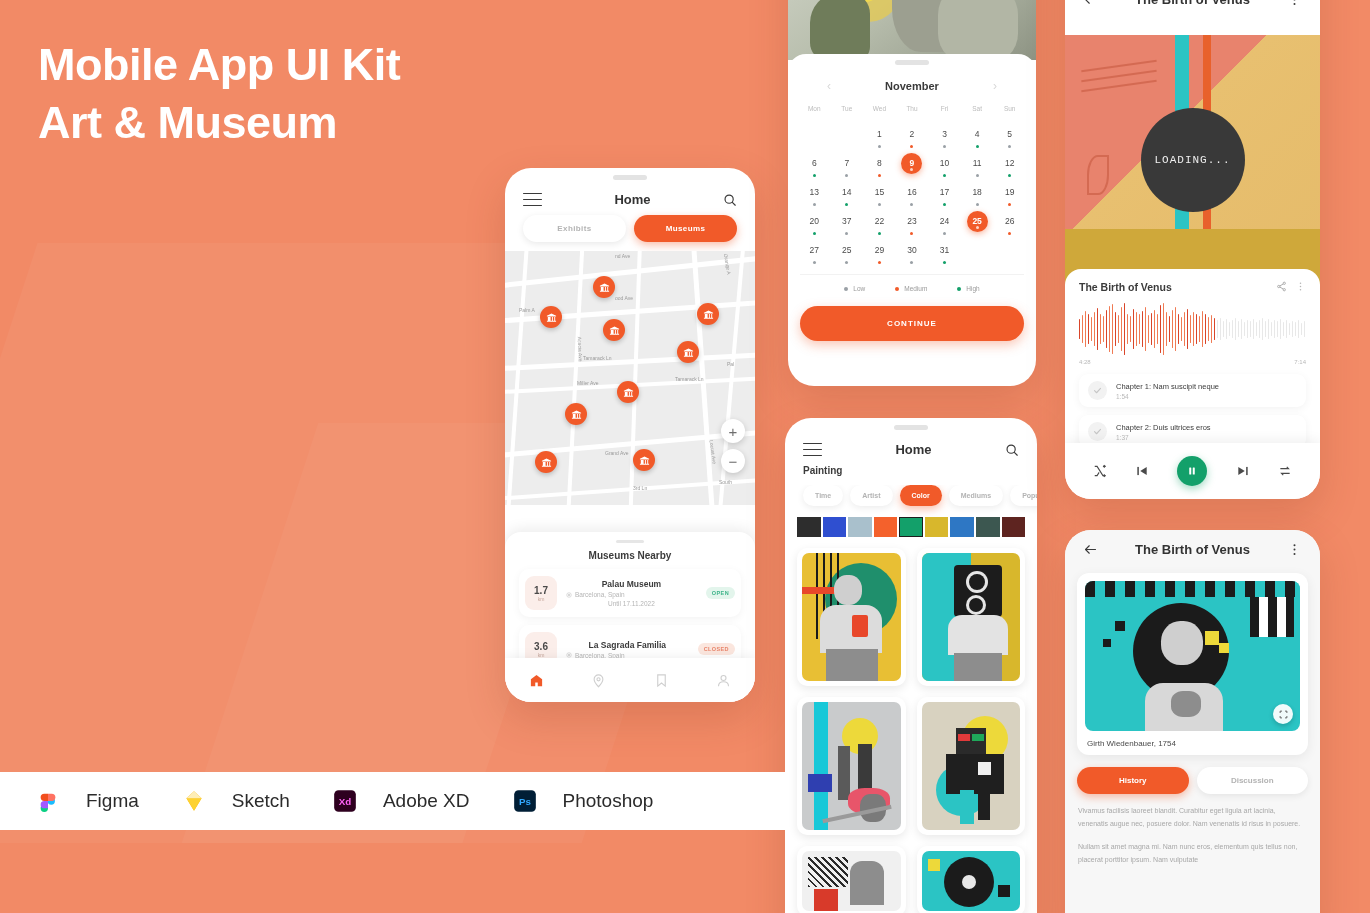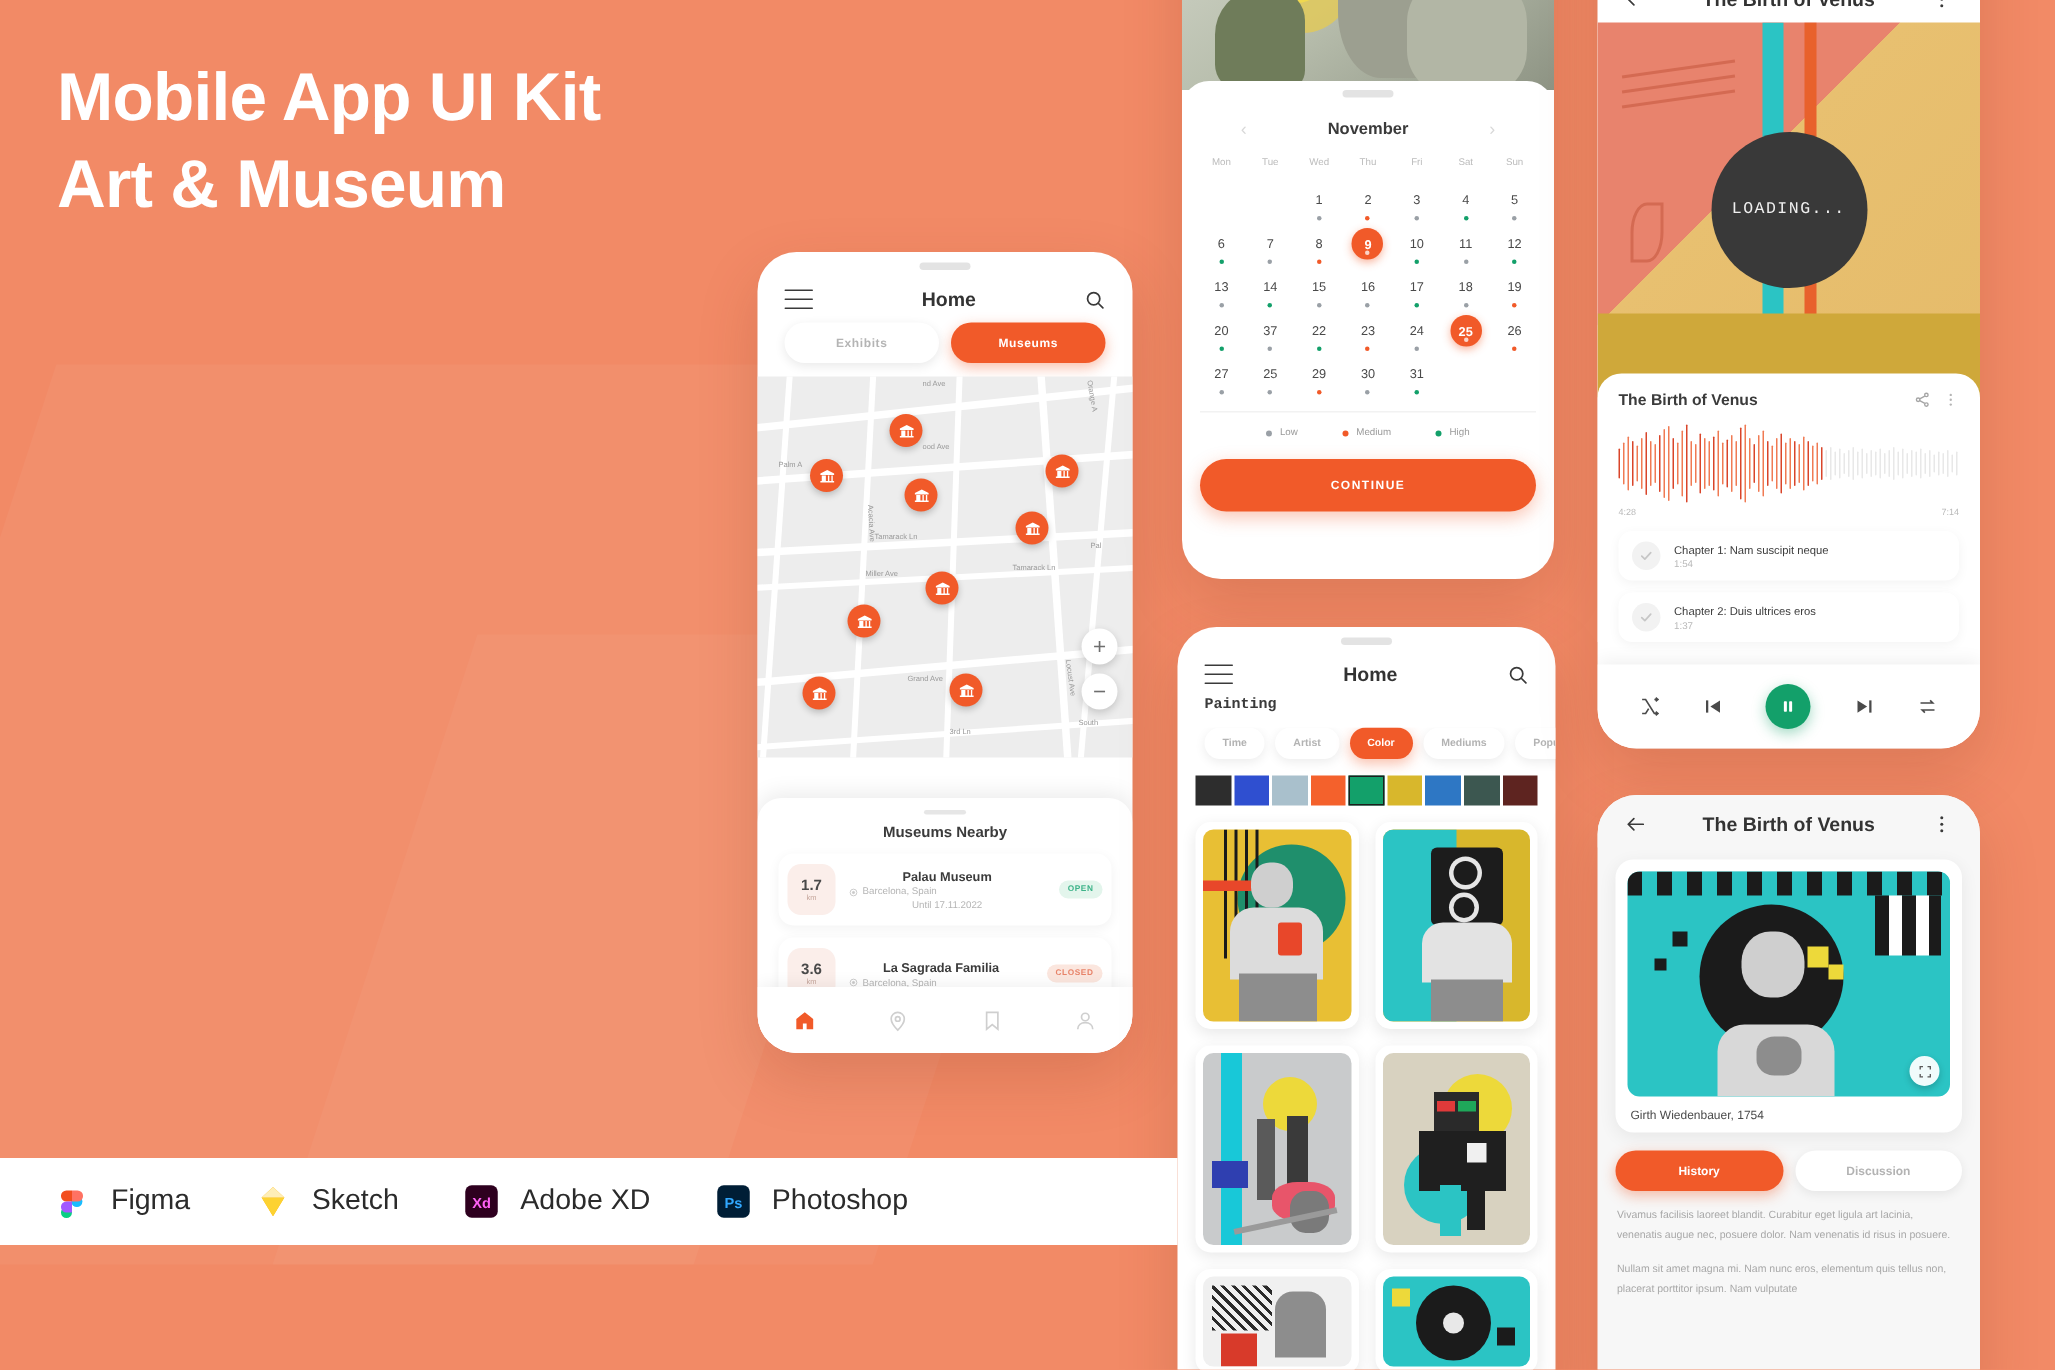--- a/index.html
+++ b/index.html
@@ -31,21 +31,21 @@
 
   
   .software-bar {
     position: absolute; left: 0; top: 772px;
     width: 785px; height: 58px;
     background: #fff;
     display: flex; align-items: center;
     padding-left: 14px; gap: 0px;
     z-index: 6;
   }
-  .sw-item { display: flex; align-items: center; gap: 13px; padding: 0 21px; }
+  .sw-item { display: flex; align-items: center; gap: 25px; padding: 0 21px; }
   .sw-label { font-size: 19px; color: #2b2b2b; font-weight: 400; }
   .sw-ico { width: 26px; height: 26px; display: block; }
 
   
   .phone {
     position: absolute;
     background: #fff;
     border-radius: 26px;
     overflow: hidden;
     box-shadow: 0 16px 40px rgba(120,45,20,0.18);
@@ -135,35 +135,35 @@
   .lg { display: flex; align-items: center; gap: 5px; font-size: 6.5px; color: #9a9a9a; }
   .lg i { width: 4px; height: 4px; border-radius: 50%; display: block; }
   .btn-primary {
     display: block; margin: 2px 12px 0; background: #F15A29; color: #fff;
     text-align: center; font-size: 8px; font-weight: 700; letter-spacing: 1px;
     padding: 13px 0; border-radius: 22px; box-shadow: 0 4px 12px rgba(241,90,41,0.35);
   }
 
   
   #phone-gal { left: 785px; top: 418px; width: 252px; height: 520px; border-radius: 26px 26px 0 0; }
-  .gal-sub { font-size: 10px; font-weight: 700; color: #3b3b3b; padding: 0 18px 9px; font-family: Liberation Mono, monospace; }
+  .gal-sub { font-size: 10px; font-weight: 700; color: #3b3b3b; padding: 0 18px 9px; }
   .chips { display: flex; gap: 7px; padding: 0 18px 11px; overflow: hidden; }
   .chip { font-size: 7px; color: #b3b3b3; padding: 7px 12px; border-radius: 14px; background: #fff;
           box-shadow: 0 2px 7px rgba(0,0,0,0.08); white-space: nowrap; font-weight: 600; }
   .chip.active { background: #F15A29; color: #fff; box-shadow: 0 3px 9px rgba(241,90,41,0.4); }
   .swatches { display: flex; padding: 0 12px 11px; gap: 2px; }
   .sw { flex: 1; height: 20px; }
   .sw.sel { outline: 1.6px solid #1d1d1d; outline-offset: -1.6px; }
   .art-grid { display: grid; grid-template-columns: 1fr 1fr; gap: 11px; padding: 0 12px; }
   .art-card { border-radius: 10px; background: #fff; box-shadow: 0 3px 10px rgba(0,0,0,0.09); padding: 5px; }
   .art-img { height: 128px; border-radius: 7px; overflow: hidden; position: relative; }
 
   
   #phone-play { left: 1065px; top: -78px; width: 255px; height: 577px; border-radius: 0 0 26px 26px; }
-  .play-photo { height: 250px; background: linear-gradient(135deg,#e8836d 0%,#e8836d 40%,#e8c070 40%,#e5bb6a 100%); position: relative; overflow: hidden; }
+  .play-photo { height: 250px; background: linear-gradient(135deg,#e8836d 0%,#e8836d 40%,#e8c070 40%,#e5bb6a 100%); position: relative; overflow: hidden; margin-top: 20px; }
   .loading-circle {
     position: absolute; left: 50%; top: 50%; transform: translate(-50%,-50%);
     width: 104px; height: 104px; border-radius: 50%; background: #393939;
     display: flex; align-items: center; justify-content: center;
   }
   .loading-txt { color: #efefef; font-family: "Liberation Mono", monospace; font-size: 11px; letter-spacing: 1px; }
   .play-card { background: #fff; border-radius: 16px 16px 0 0; margin-top: -16px; position: relative; padding: 12px 14px 0; }
   .play-head { display: flex; align-items: flex-start; justify-content: space-between; }
   .play-title { font-size: 10.5px; font-weight: 600; color: #3b3b3b; }
   .wave { display: flex; align-items: center; gap: 1.6px; height: 52px; margin: 10px 0 4px; }

